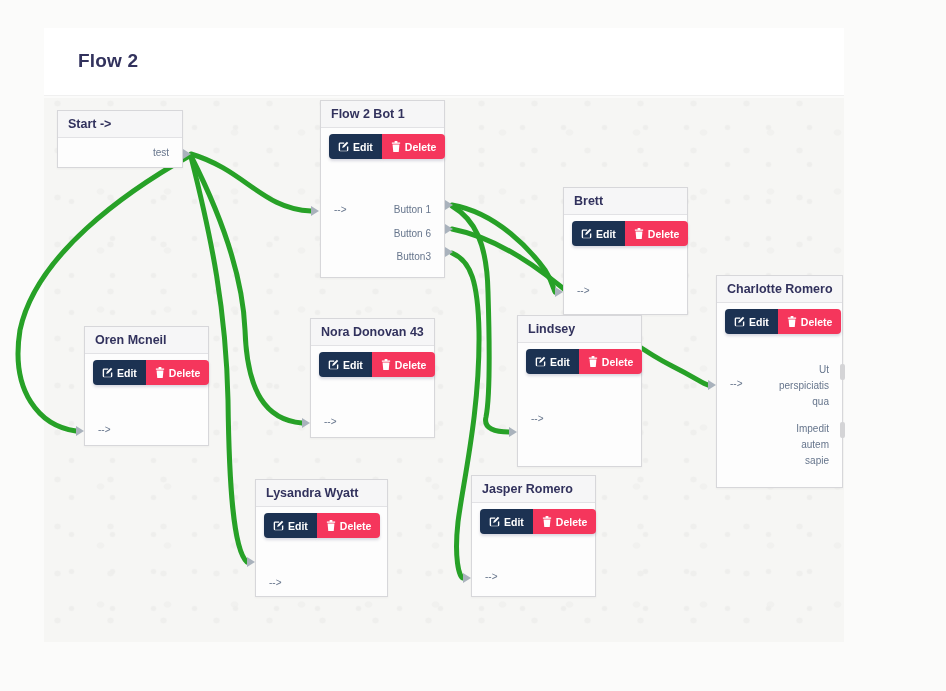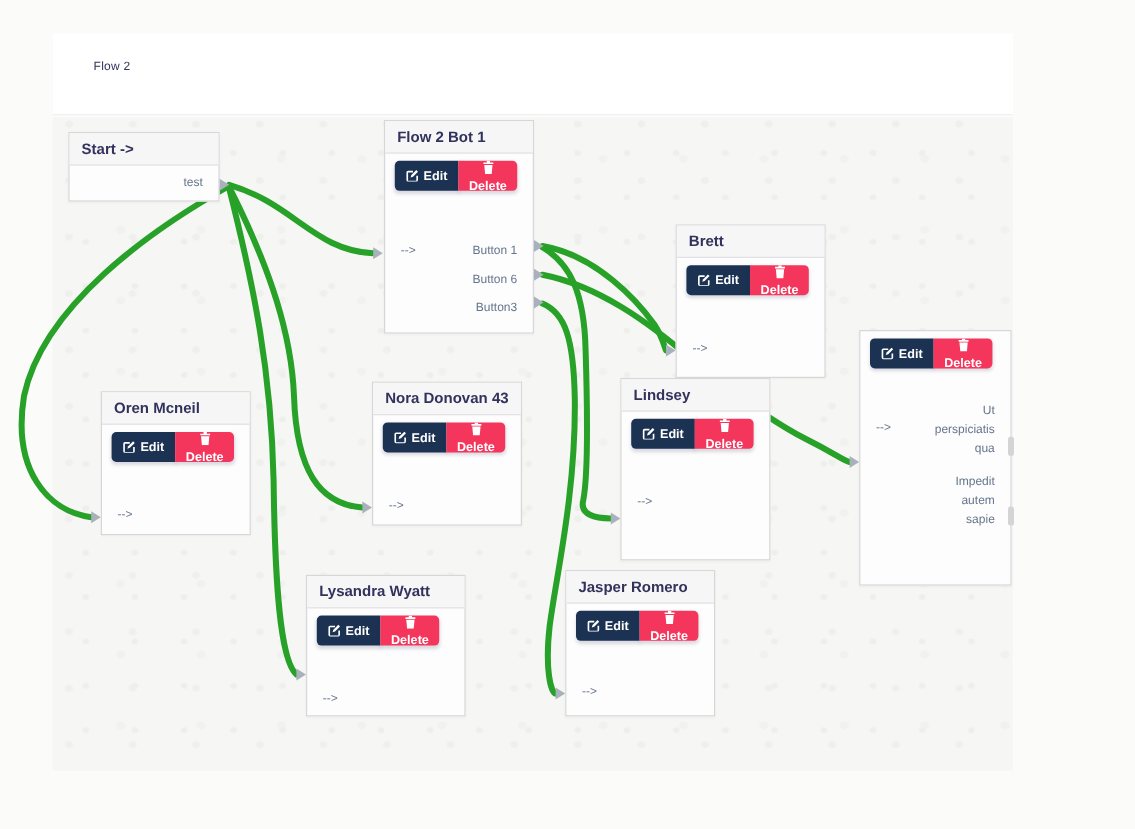--- a/index.html
+++ b/index.html
@@ -11,21 +11,21 @@
     overflow: hidden;
   }
   .page { position:absolute; left:0; top:0; width:946px; height:691px; }
 
   .header-card {
     position:absolute; left:44px; top:28px; width:800px; height:68px;
     background:#ffffff; border-bottom:1px solid #f0f0f0;
   }
   .page-title {
     position:absolute; left:34px; top:22px;
-    font-size:10px; font-weight:400; color:#32325d; letter-spacing:.2px;
+    font-size:19px; font-weight:700; color:#32325d; letter-spacing:.2px;
   }
 
   .canvas {
     position:absolute; left:44px; top:98px; width:800px; height:544px;
     background-color:#f6f6f4;
     background-image:
       radial-gradient(#eeeeec 2px, transparent 3.5px),
       radial-gradient(#f1f1ef 3px, transparent 4.5px),
       radial-gradient(#efefed 2.5px, transparent 4px);
     background-size: 41px 37px, 67px 59px, 53px 47px;
@@ -49,21 +49,21 @@
   .node-body { position:relative; width:100%; }
 
   .btn-group { position:absolute; left:8px; top:6px; display:flex; }
   .btn {
     height:25px; display:flex; align-items:center; gap:4px;
     font-size:10.5px; font-weight:700; color:#ffffff;
     padding:0 9px; cursor:pointer;
     box-shadow:0 2px 3px rgba(50,50,93,.18);
   }
   .btn-edit { background:#1c3252; border-radius:4px 0 0 4px; }
-  .btn-delete { background:#f5365c; border-radius:0 4px 4px 0;flex-direction:column; }
+  .btn-delete { background:#f5365c; border-radius:0 4px 4px 0; }
   .btn svg { display:block; }
 
   .row {
     position:absolute; left:0; width:100%;
     font-size:10px; color:#66758c; line-height:16px;
     padding:0 13px; white-space:pre-line;
   }
   .row.left { text-align:left; }
   .row.right { text-align:right; }
 
@@ -148,20 +148,21 @@
                   <path d="M2 5 h10 l-1 11 H3 z" fill="#fff"></path>
                 </svg>
           </span>
           <span class="btn-label">Delete</span>
         </div>
       </div>
     <div class="row left" style="top: 68px;">--&gt;</div>
         </div>
   </div>
       <div class="node" style="left: 716px; top: 275px; width: 127px; height: 213px;">
+    <div class="node-header">Charlotte Romero</div>
     <div class="node-body" style="height: 184px;">
       <div class="btn-group">
         <div class="btn btn-edit">
           <span>
             <svg width="11" height="11" viewBox="0 0 16 16">
                   <path d="M1 4 a2 2 0 0 1 2-2 h6 v2 H3 v10 h10 V8 h2 v5 a2 2 0 0 1 -2 2 H3 a2 2 0 0 1 -2 -2 z" fill="#fff"></path>
                   <path d="M6 10 l1-3 6-6 2 2 -6 6 -3 1 z" fill="#fff"></path>
                 </svg>
           </span>
           <span class="btn-label">Edit</span>

